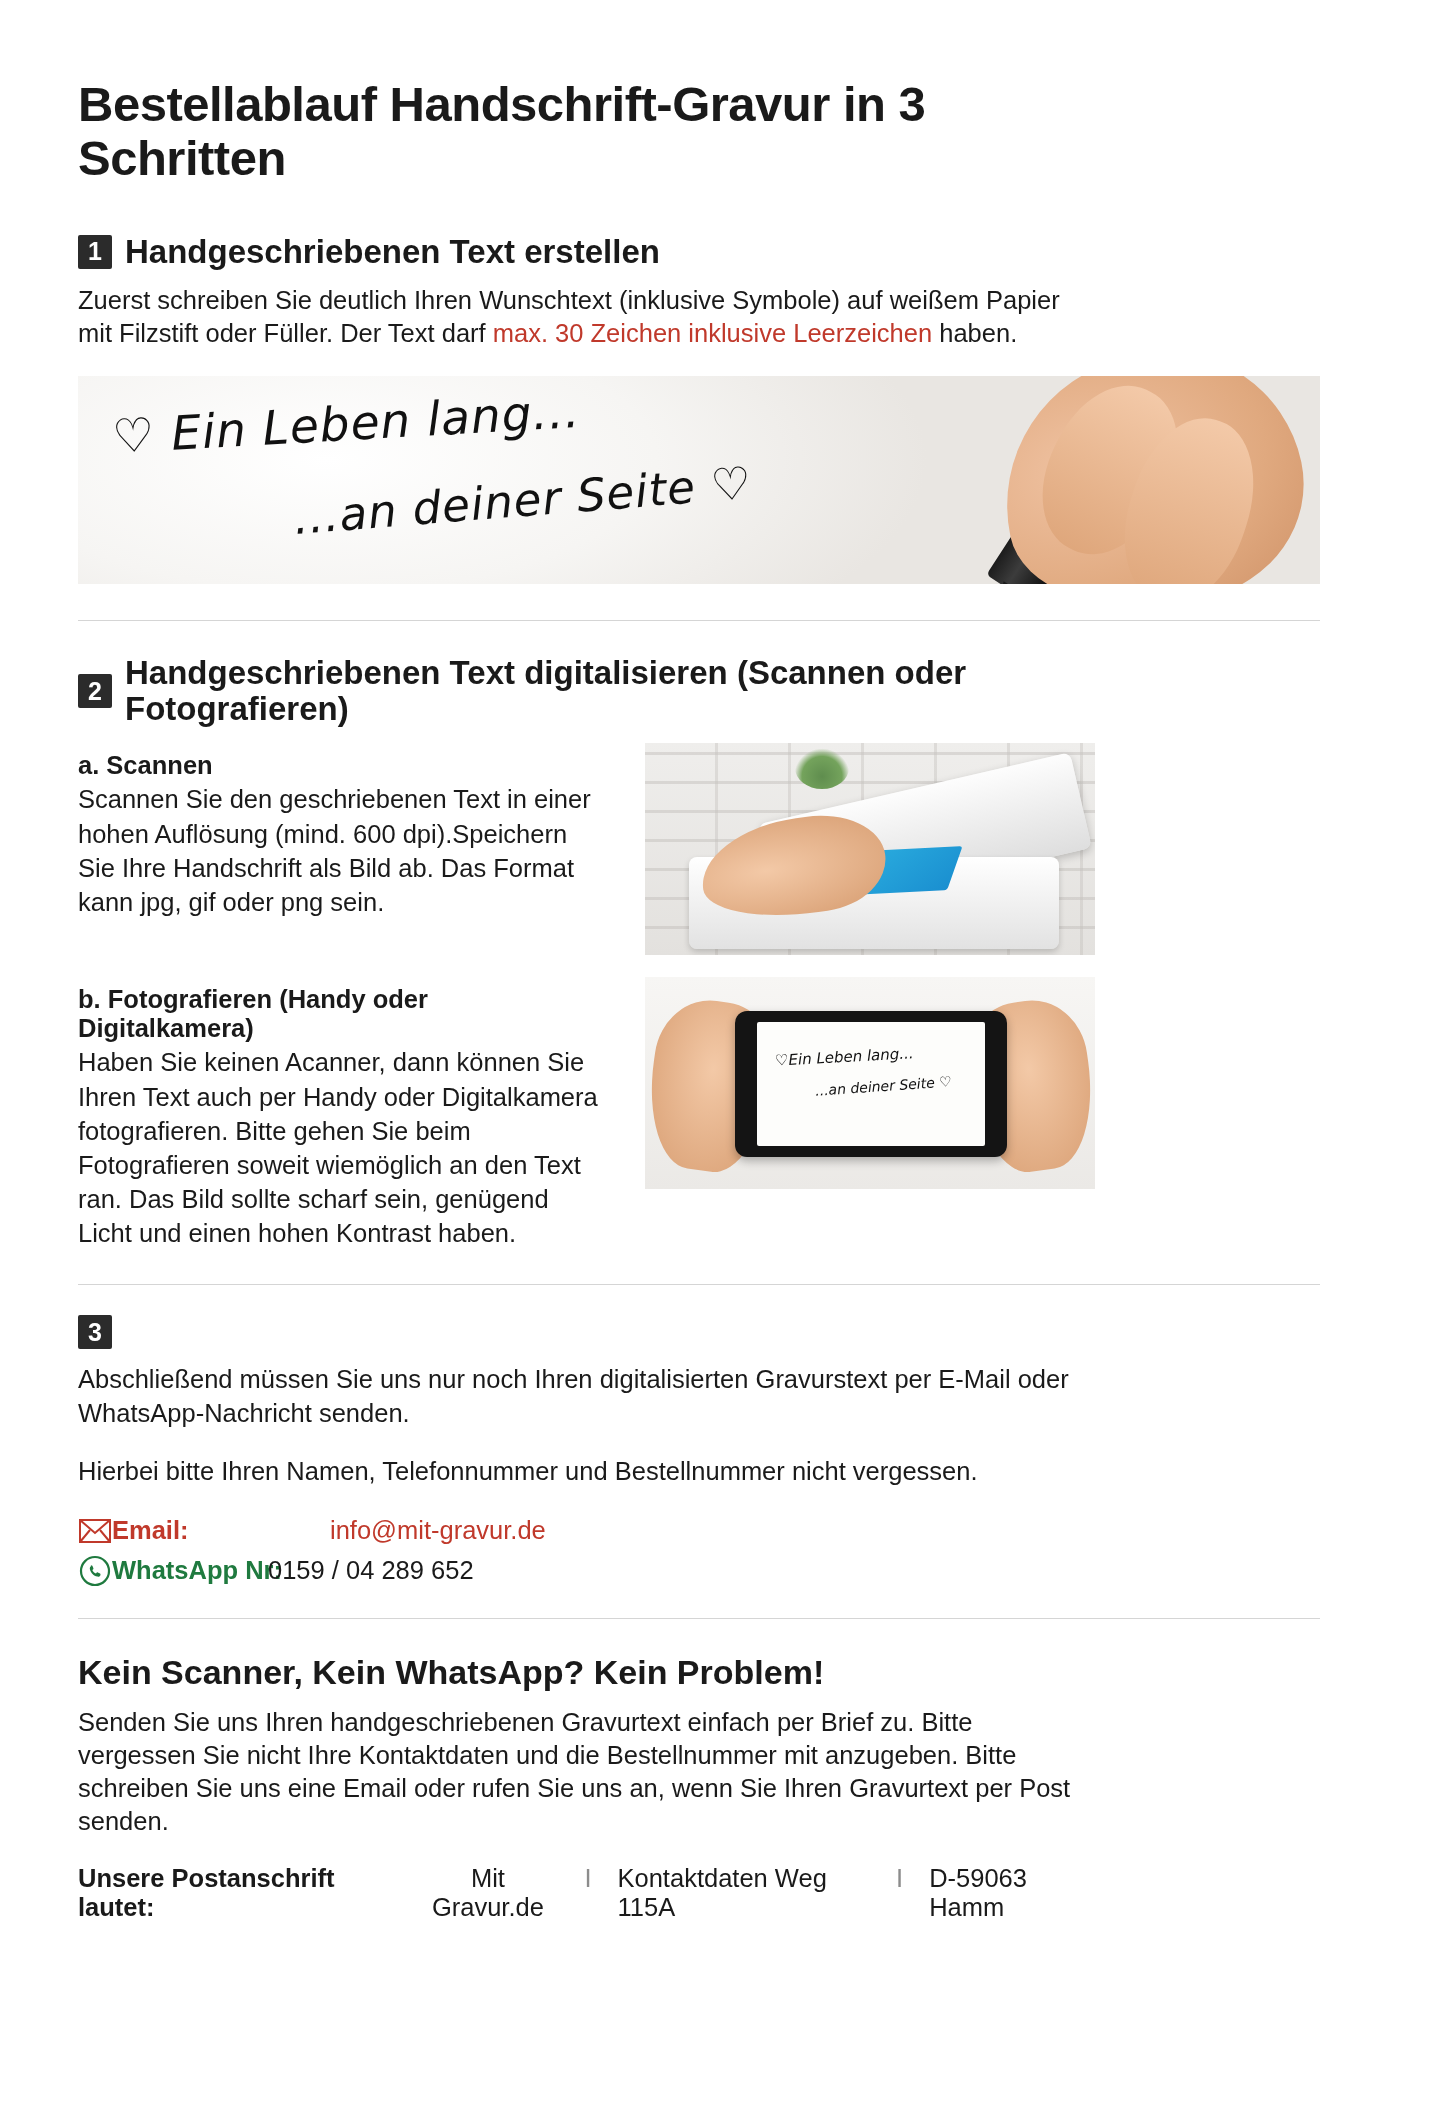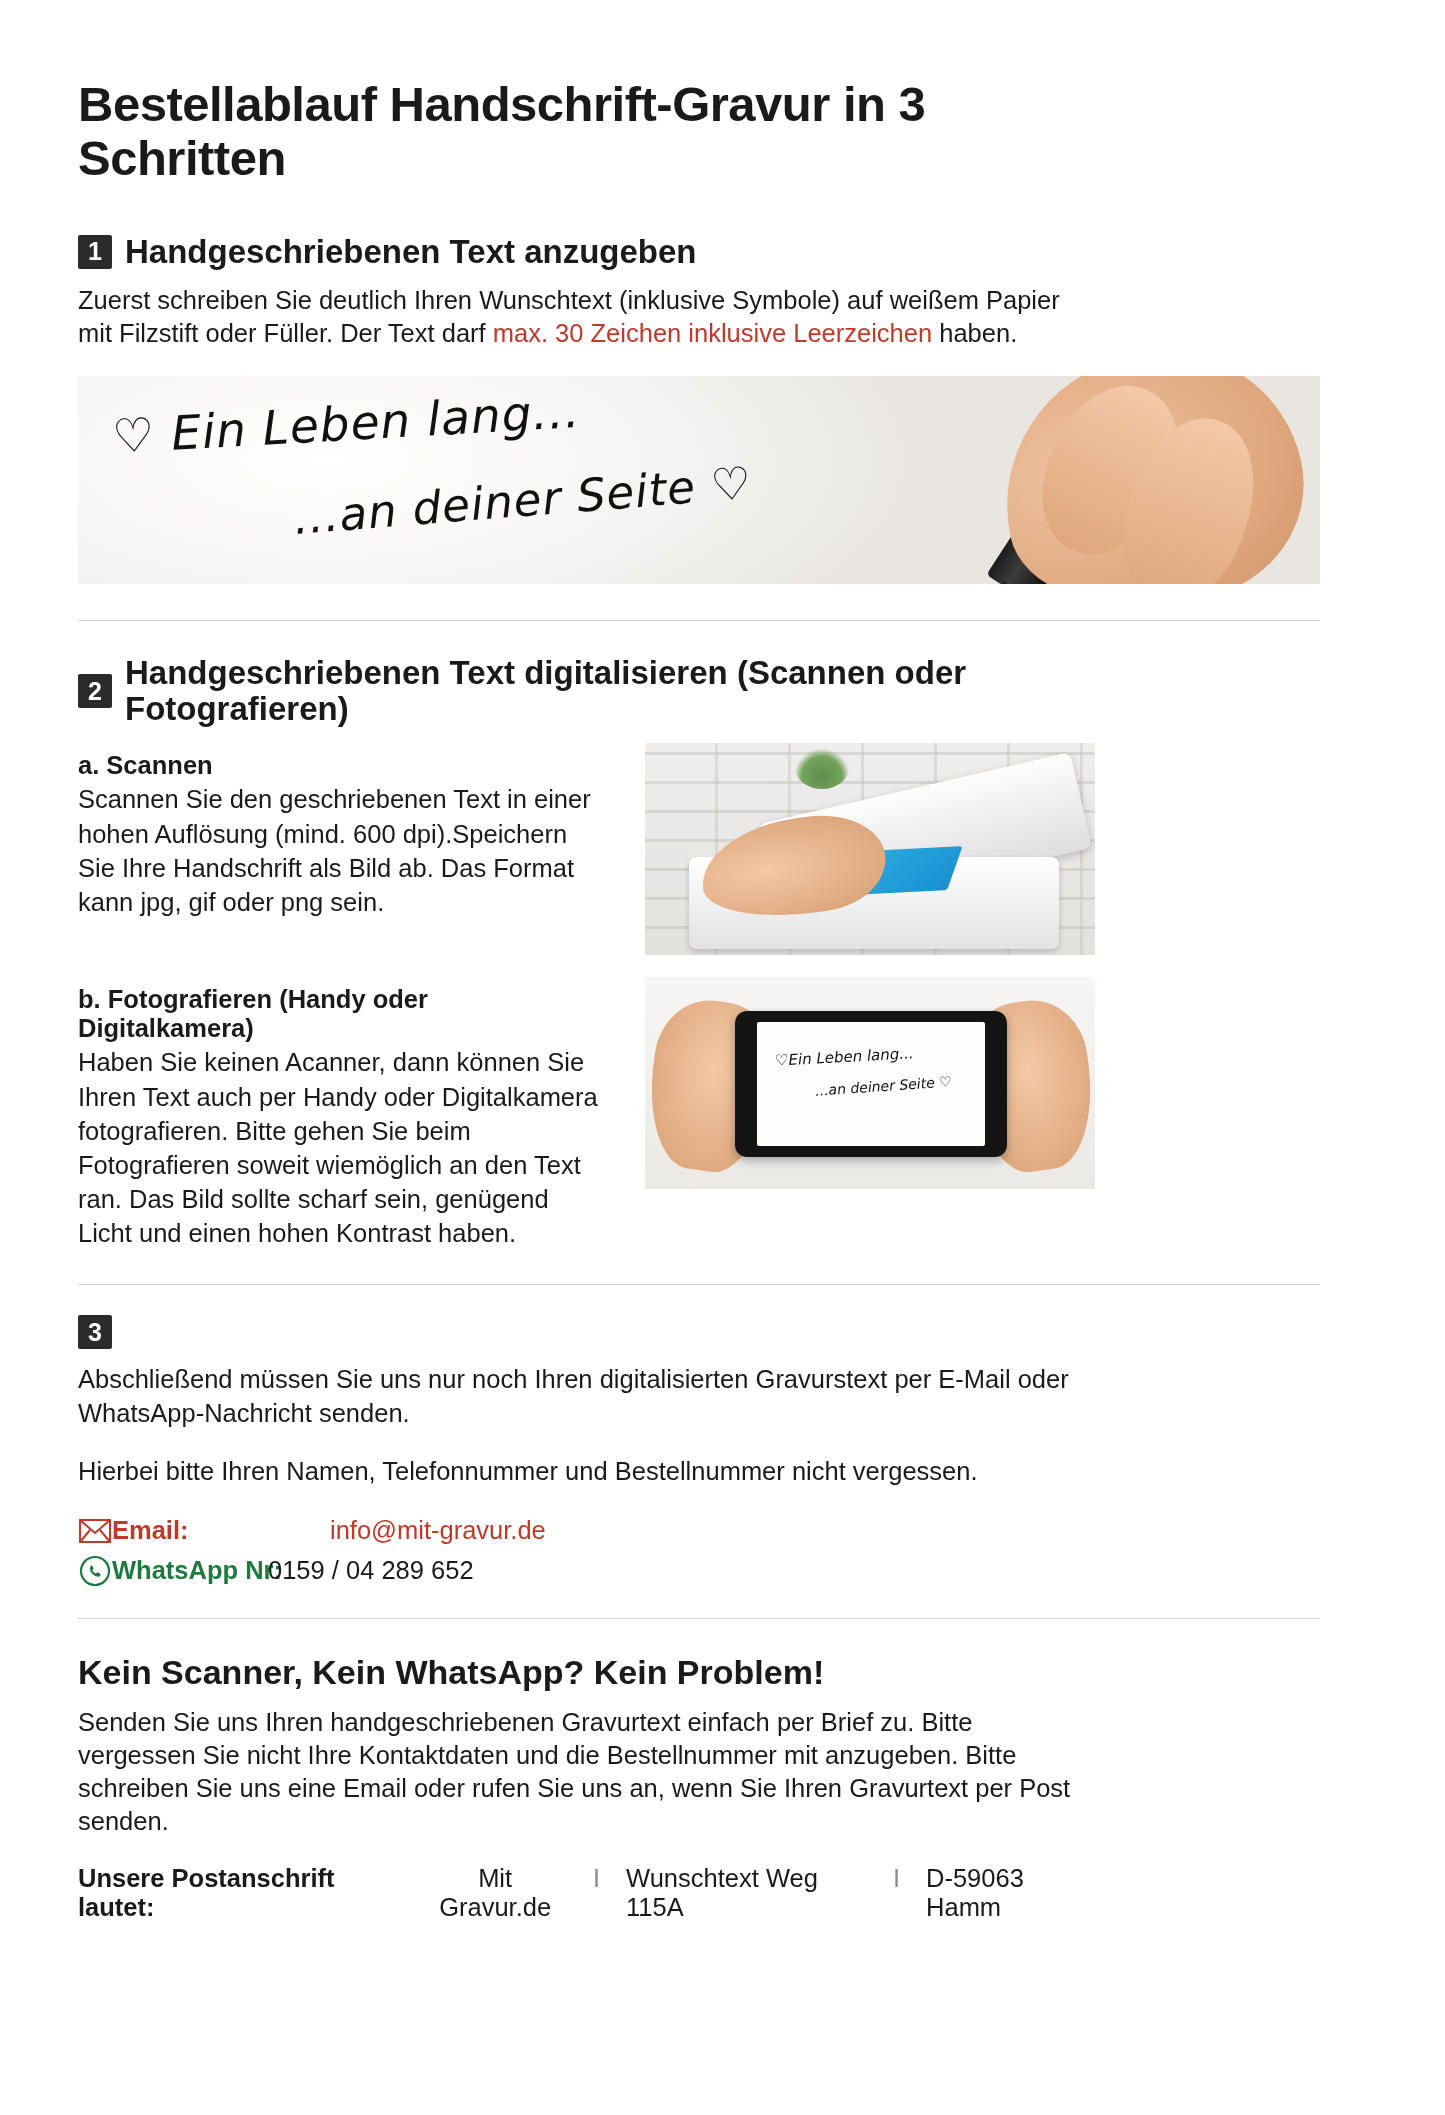--- a/index.html
+++ b/index.html
@@ -310,21 +310,21 @@
 </style>
 </head>
 <body>
 
 <div class="page">
 
   <h1 class="main-title">Bestellablauf Handschrift-Gravur in 3 Schritten</h1>
 
   <div class="step-head">
     <span class="step-num">1</span>
-    <span class="step-title">Handgeschriebenen Text anzugeben</span>
+    <span class="step-title">Handgeschriebenen Text erstellen</span>
   </div>
 
   <p class="para"><span>Zuerst schreiben Sie deutlich Ihren Wunschtext (inklusive Symbole) auf weißem Papier mit Filzstift oder Füller. Der Text darf </span><span class="accent-red">max. 30 Zeichen inklusive Leerzeichen</span><span> haben.</span></p>
 
   <div class="hand-img">
     <div class="paper"></div>
     <div class="hw-line1">♡ Ein Leben lang...</div>
     <div class="hw-line2">...an deiner Seite ♡</div>
     <div class="pen">
       <div class="band"></div>
@@ -413,18 +413,18 @@
 
   <div class="divider" style="margin-top:30px;"></div>
 
   <div class="section-title">Kein Scanner, Kein WhatsApp? Kein Problem!</div>
   <p class="para">Senden Sie uns Ihren handgeschriebenen Gravurtext einfach per Brief zu. Bitte vergessen Sie nicht Ihre Kontaktdaten und die Bestellnummer mit anzugeben. Bitte schreiben Sie uns eine Email oder rufen Sie uns an, wenn Sie Ihren Gravurtext per Post senden.</p>
 
   <div class="addr-row">
     <span class="addr-lead">Unsere Postanschrift lautet:</span>
     <span class="addr-part">Mit Gravur.de</span>
     <span class="addr-sep">I</span>
-    <span>Wunschtext Weg 115A</span>
+    <span>Kontaktdaten Weg 115A</span>
     <span class="addr-sep">I</span>
     <span>D-59063 Hamm</span>
   </div>
 
 </div>
 
 </body></html>

